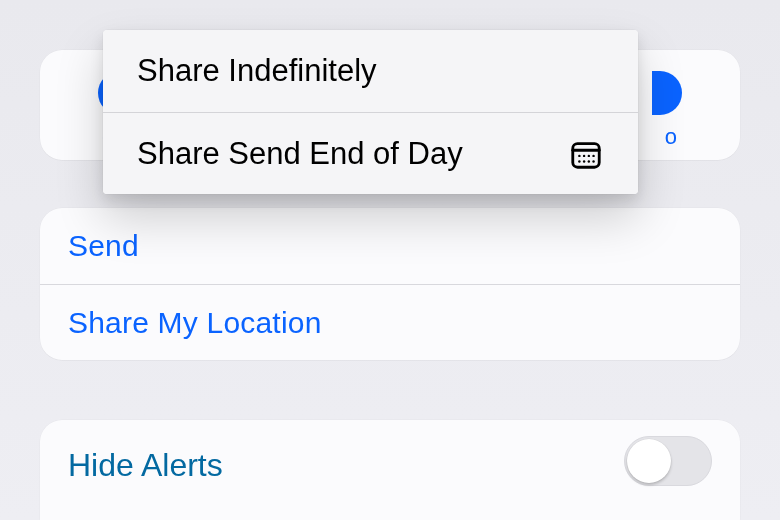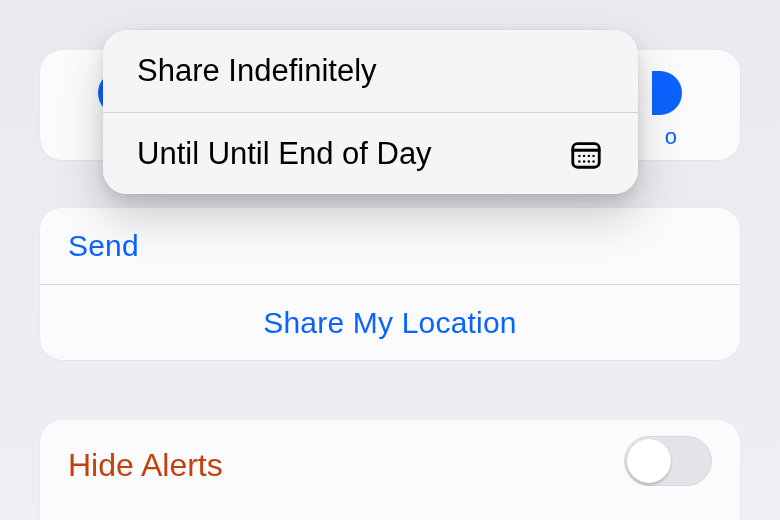--- a/index.html
+++ b/index.html
@@ -56,40 +56,39 @@
     align-items: center;
     height: 76px;
     padding: 0 28px;
     font-size: 30px;
     font-weight: 400;
     color: #0a63ff;
     letter-spacing: 0.2px;
   }
   .action-row + .action-row {
     border-top: 1px solid #d8d8dd;
-    justify-content: center;
   }
 
   
   .group-alerts {
     top: 420px;
     height: 120px; 
     padding: 0;
   }
   .alerts-row {
     display: flex;
     align-items: center;
     justify-content: space-between;
     height: 82px;
     padding: 0 28px 0 28px;
   }
   .alerts-label {
     font-size: 32px;
     font-weight: 400;
-    color: #c2410c;
+    color: #0369a1;
     margin-top: 8px;
   }
   .toggle {
     width: 88px;
     height: 50px;
     border-radius: 25px;
     background: #e4e4e8;
     border: 1.5px solid #d9d9de;
     position: relative;
     flex: none;
@@ -105,21 +104,21 @@
     box-shadow: 0 2px 3px rgba(0,0,0,0.20), 0 0 0 0.5px rgba(0,0,0,0.05);
   }
 
   
   .popover {
     position: absolute;
     top: 30px;
     left: 103px;
     width: 535px;
     background: #f5f5f7;
-    border-radius: 24px;
+    border-radius: 4px;
     box-shadow:
       0 24px 48px rgba(0,0,0,0.18),
       0 6px 14px rgba(0,0,0,0.10),
       0 0 0 0.5px rgba(0,0,0,0.04);
     overflow: hidden;
   }
   .menu-item {
     display: flex;
     align-items: center;
     justify-content: space-between;
@@ -171,21 +170,21 @@
   </div>
 </div>
 
 <div class="popover">
 
   <div class="menu-item">
     <span>Share Indefinitely</span>
   </div>
 
   <div class="menu-item">
-    <span>Until Until End of Day</span>
+    <span>Share Send End of Day</span>
     <span class="menu-icon">
       <svg viewBox="0 0 36 36" width="34" height="34" fill="none" stroke="#000" stroke-width="3" stroke-linecap="round" stroke-linejoin="round">
         <rect x="4" y="7" width="28" height="25" rx="5"></rect>
         <line x1="4" y1="14" x2="32" y2="14"></line>
         <circle cx="11" cy="20" r="1.3" fill="#000" stroke="none"></circle>
         <circle cx="16" cy="20" r="1.3" fill="#000" stroke="none"></circle>
         <circle cx="21" cy="20" r="1.3" fill="#000" stroke="none"></circle>
         <circle cx="26" cy="20" r="1.3" fill="#000" stroke="none"></circle>
         <circle cx="11" cy="26" r="1.3" fill="#000" stroke="none"></circle>
         <circle cx="16" cy="26" r="1.3" fill="#000" stroke="none"></circle>

